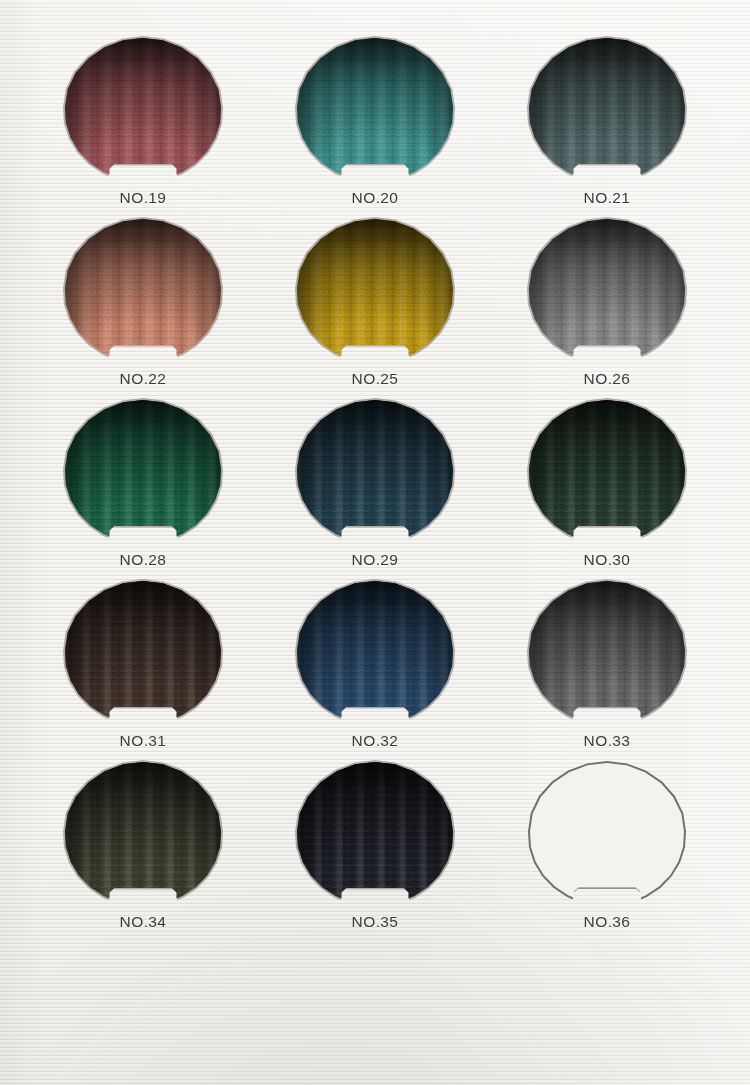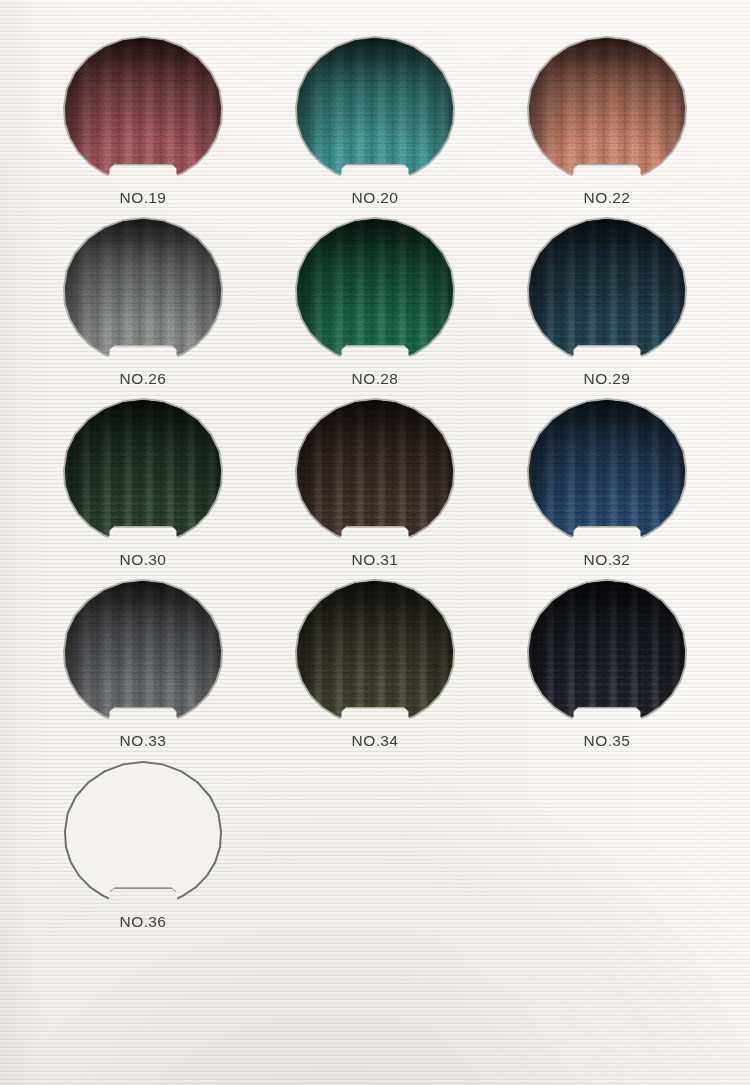--- a/index.html
+++ b/index.html
@@ -218,27 +218,49 @@
             <div class="tex"></div>
             <div class="tex2"></div>
             <div class="vig"></div>
           </div>
         </div>
         <div class="swatch-label">NO.20</div>
       </div>
       <div class="cell">
         <div class="swatch-wrap">
           <div class="cutshadow"></div>
+          <div class="swatch" style="--sc: #526c6d;">
+            <div class="tex"></div>
+            <div class="tex2"></div>
+            <div class="vig"></div>
+          </div>
+        </div>
+        <div class="swatch-label">NO.21</div>
+      </div>
+      <div class="cell">
+        <div class="swatch-wrap">
+          <div class="cutshadow"></div>
           <div class="swatch" style="--sc: #ee9374;">
             <div class="tex"></div>
             <div class="tex2"></div>
             <div class="vig"></div>
           </div>
         </div>
         <div class="swatch-label">NO.22</div>
+      </div>
+      <div class="cell">
+        <div class="swatch-wrap">
+          <div class="cutshadow"></div>
+          <div class="swatch" style="--sc: #e2b206;">
+            <div class="tex"></div>
+            <div class="tex2"></div>
+            <div class="vig"></div>
+          </div>
+        </div>
+        <div class="swatch-label">NO.25</div>
       </div>
       <div class="cell">
         <div class="swatch-wrap">
           <div class="cutshadow"></div>
           <div class="swatch" style="--sc: #989a9a;">
             <div class="tex"></div>
             <div class="tex2"></div>
             <div class="vig"></div>
           </div>
         </div>

